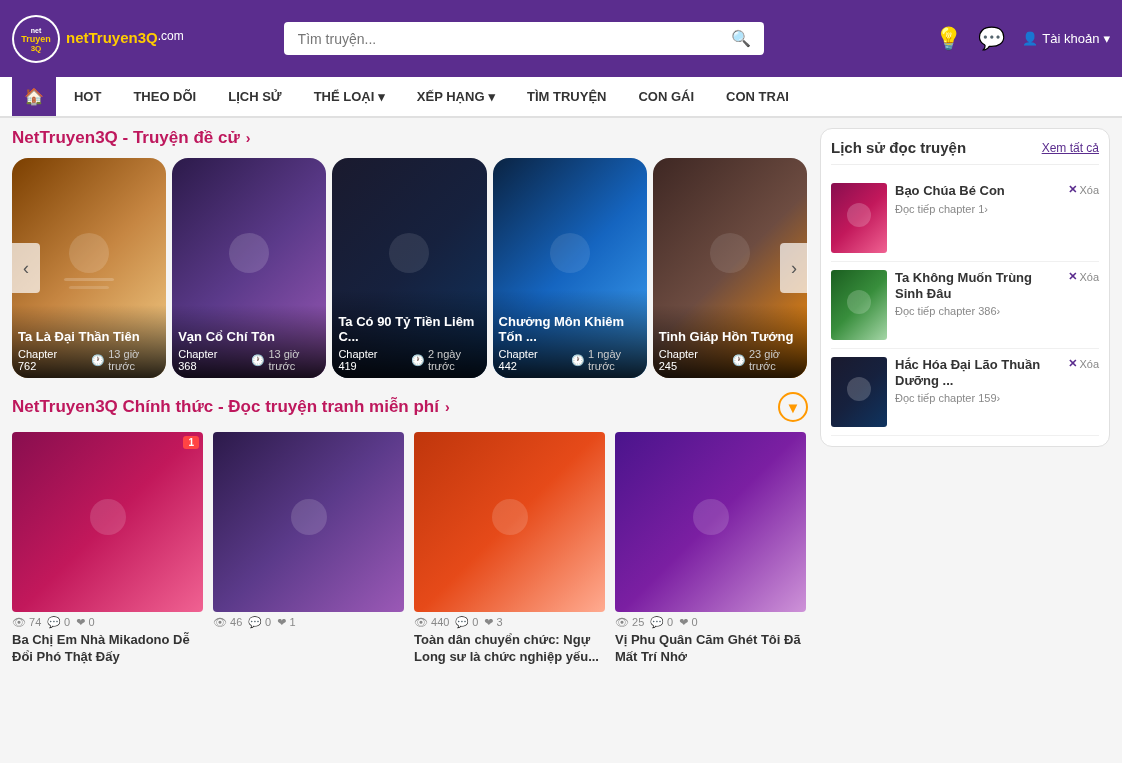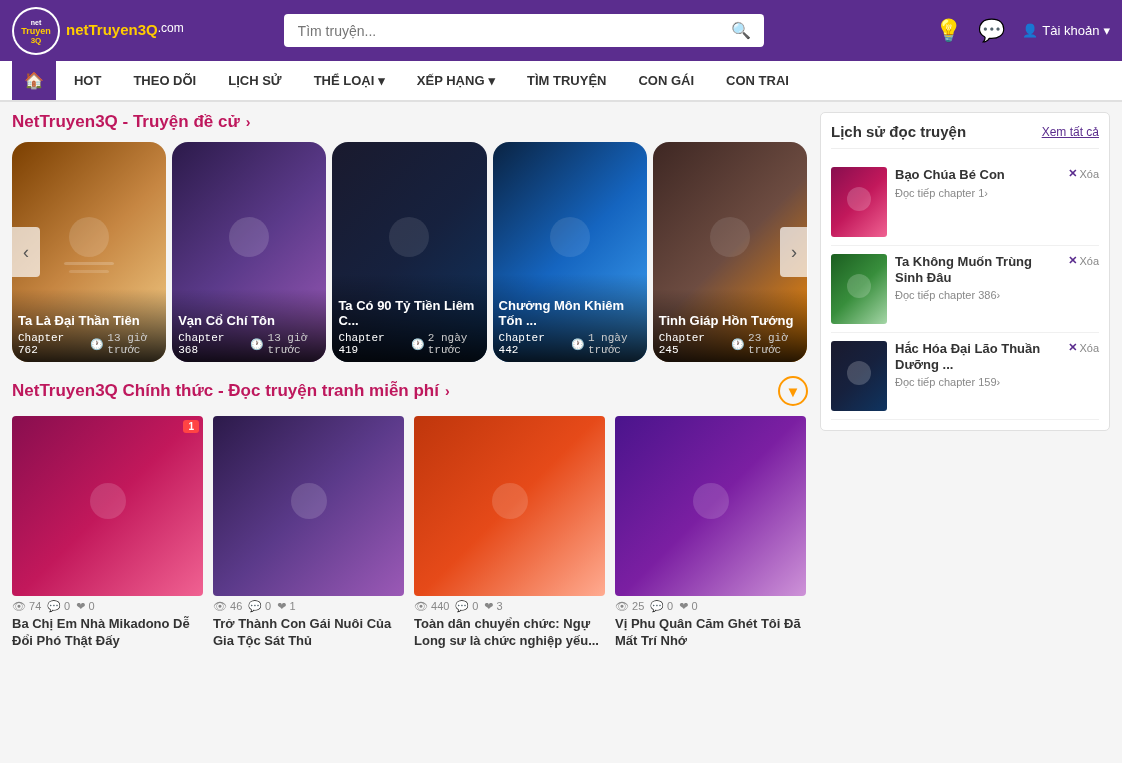--- a/index.html
+++ b/index.html
@@ -40,21 +40,21 @@
       line-height: 1.1;
     }
     .logo-com {
       color: #fff;
       font-size: 12px;
     }
     .search-bar {
       flex: 1;
       display: flex;
       max-width: 480px;
-      margin: 8px auto;
+      margin: 16px auto;
     }
     .search-bar input {
       flex: 1;
       padding: 7px 14px;
       border: none;
       border-radius: 4px 0 0 4px;
       font-size: 14px;
       outline: none;
     }
     .search-bar button {
@@ -189,21 +189,20 @@
       font-size: 13px;
       font-weight: bold;
       line-height: 1.2;
       margin-bottom: 3px;
     }
     .comic-card-lg .chapter {
       font-size: 11px;
       display: flex;
       align-items: center;
       gap: 20px;
-      font-family: Liberation Mono, monospace;
     }
     .comic-card-lg .time {
       font-size: 11px;
       color: #ccc;
       display: flex;
       align-items: center;
       gap: 3px;
     }
     .carousel-btn {
       position: absolute;
@@ -288,21 +287,21 @@
       font-weight: bold;
       color: #333;
       margin-top: 3px;
       line-height: 1.3;
     }
 
     
     .history-box {
       background: #fff;
       border: 1px solid #e0e0e0;
-      border-radius: 5px;
+      border-radius: 12px;
       padding: 10px;
     }
     .history-header {
       display: flex;
       justify-content: space-between;
       align-items: center;
       margin-bottom: 10px;
       border-bottom: 1px solid #eee;
       padding-bottom: 8px;
     }
@@ -556,21 +555,20 @@
         <div class="thumb-sm c2">
           <svg width="60" height="80" viewBox="0 0 60 80">
               <circle cx="30" cy="35" r="18" fill="rgba(255,255,255,0.15)"></circle>
             </svg>
         </div>
         <div class="stats">
           <span>👁 <span>46</span></span>
           <span>💬 <span>0</span></span>
           <span>❤ <span>1</span></span>
         </div>
-        <div class="comic-title">Trở Thành Con Gái Nuôi Của Gia Tộc Sát Thủ</div>
       </div>
 
       <div class="comic-card-sm">
         <div class="thumb-sm c8">
           <svg width="60" height="80" viewBox="0 0 60 80">
               <circle cx="30" cy="35" r="18" fill="rgba(255,255,255,0.15)"></circle>
             </svg>
         </div>
         <div class="stats">
           <span>👁 <span>440</span></span>

